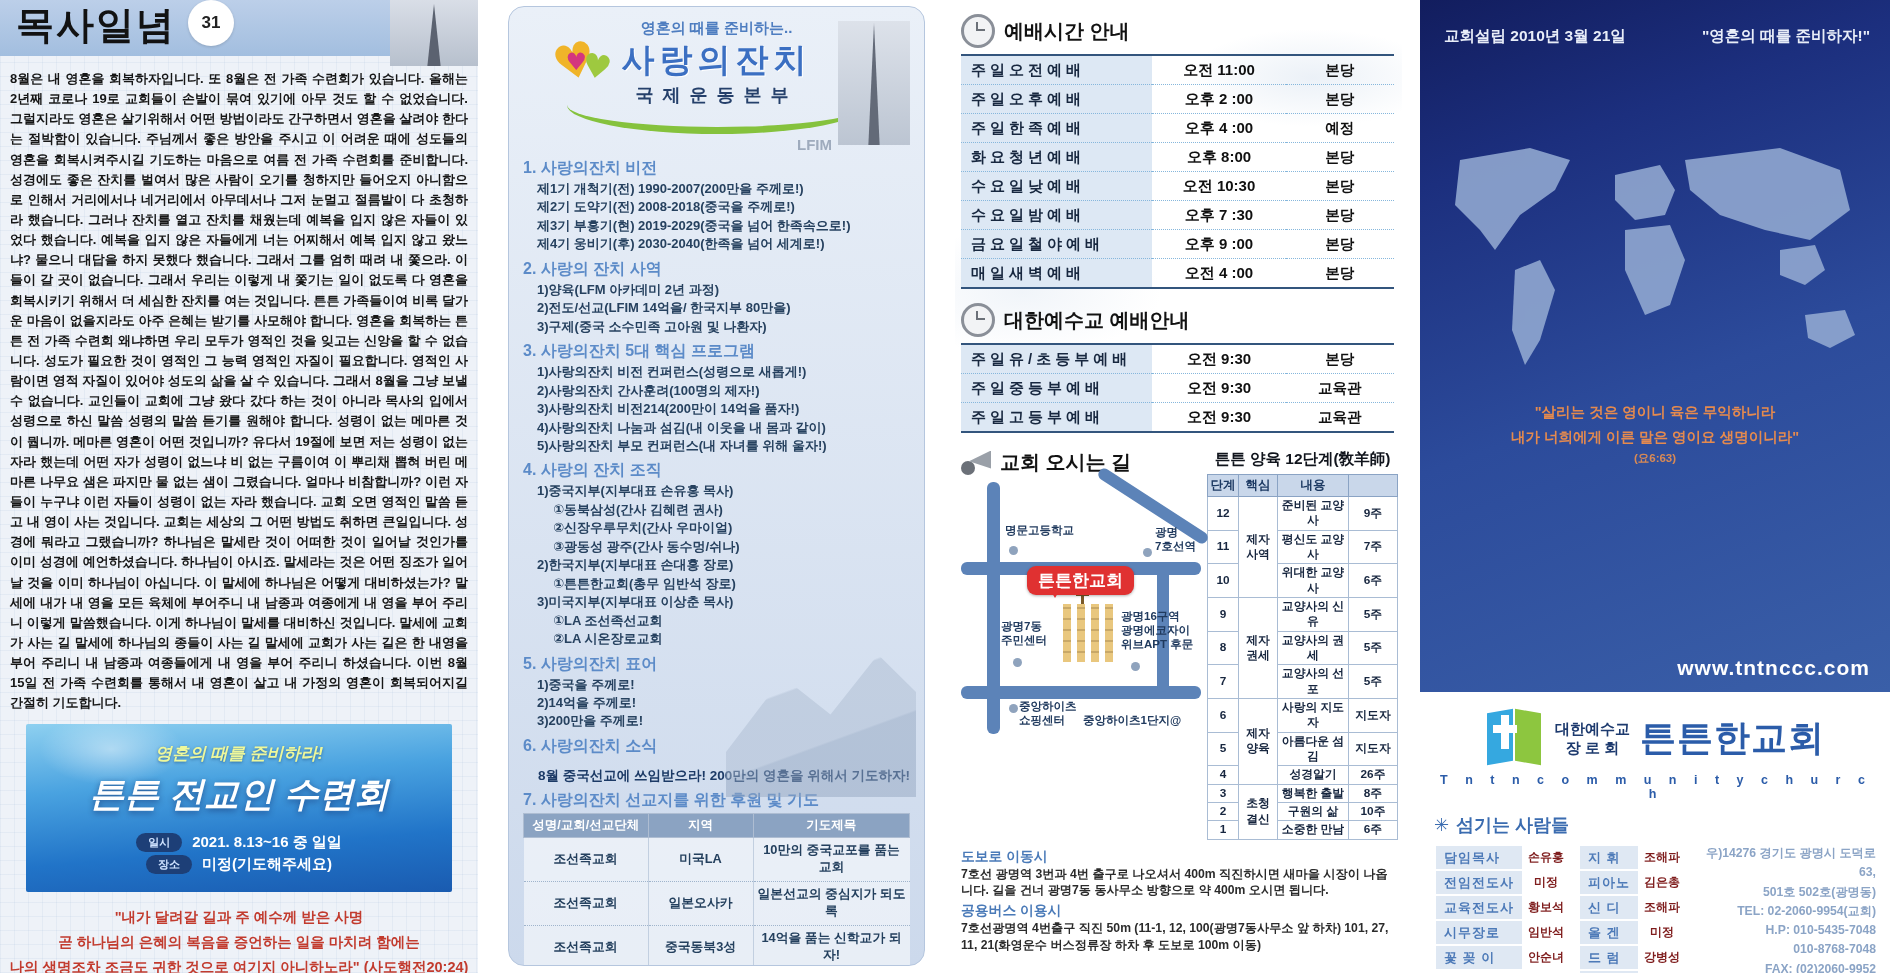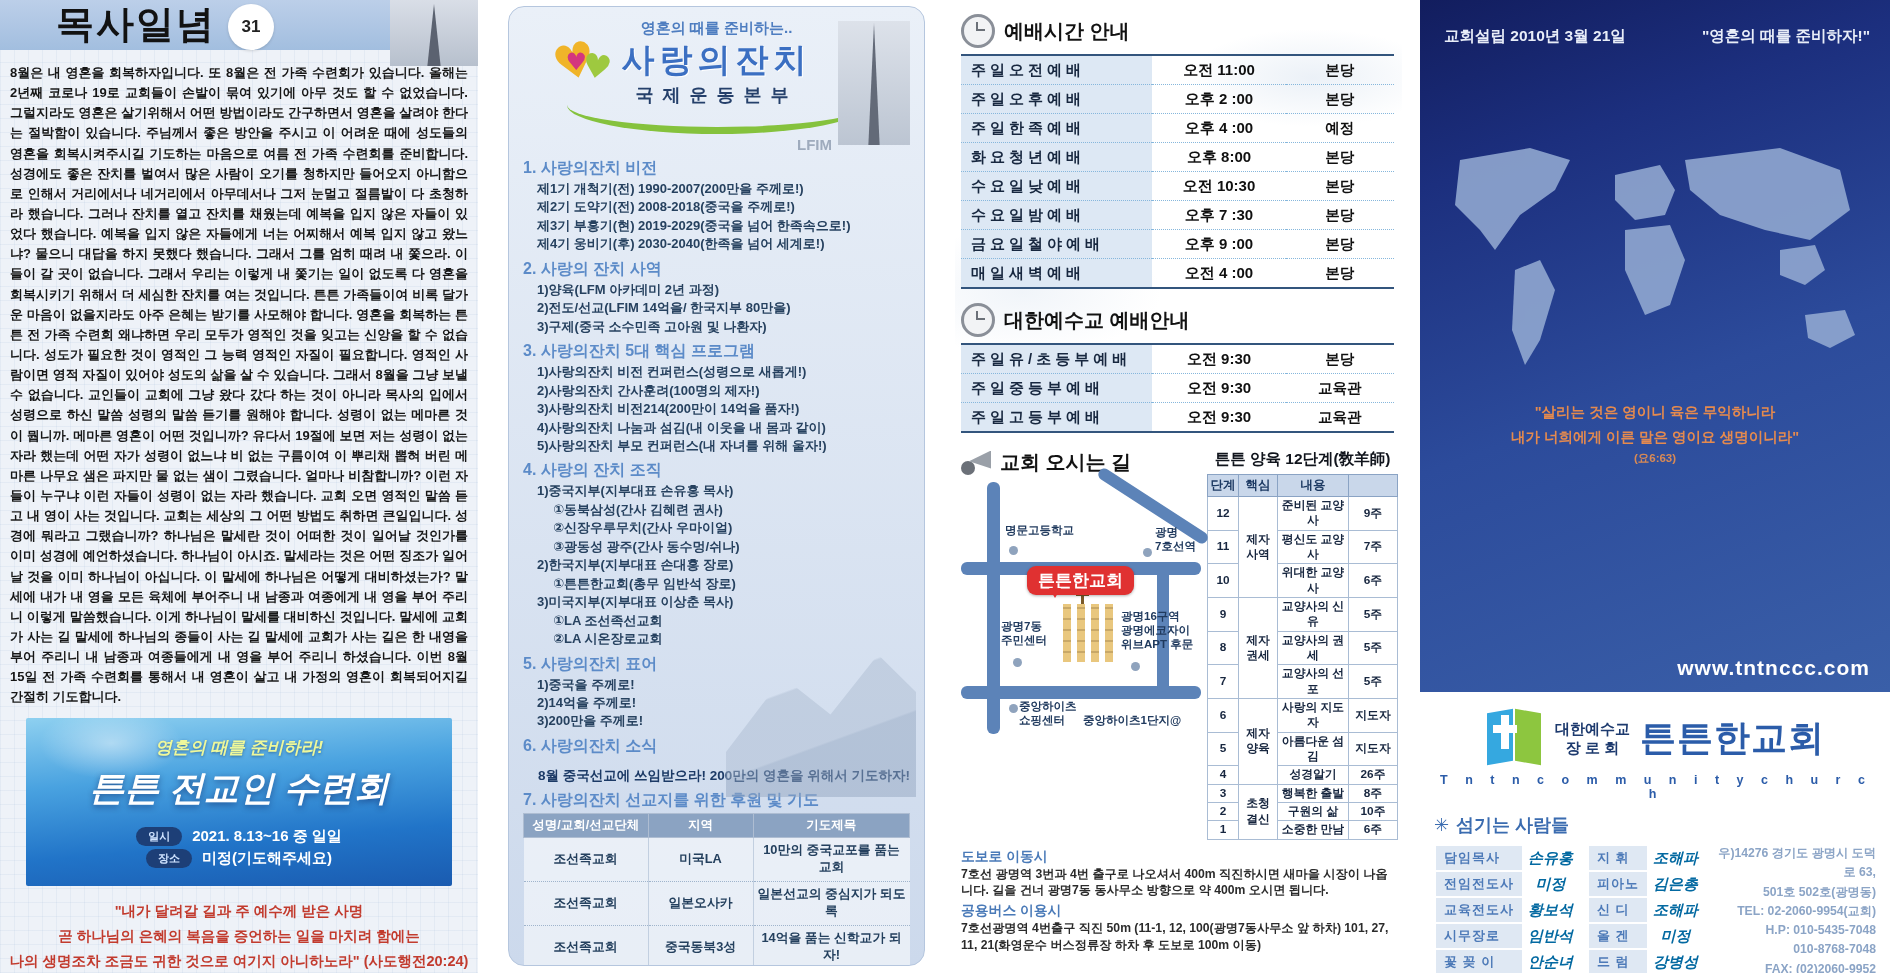--- a/index.html
+++ b/index.html
@@ -2,21 +2,21 @@
 <html><head>
 <meta charset="utf-8">
 <style>
   html,body{margin:0;padding:0;}
   body{width:1890px;height:973px;position:relative;background:#ffffff;overflow:hidden;
        font-family:"Liberation Sans","DejaVu Sans",sans-serif;}
   
   .panel1{position:absolute;left:0;top:0;width:478px;height:973px;background:#eef2f8;
     background-image:repeating-linear-gradient(0deg,rgba(160,185,215,.14) 0 1px,transparent 1px 14px),
                      repeating-linear-gradient(90deg,rgba(160,185,215,.14) 0 1px,transparent 1px 14px);}
-  .p1-header{height:50px;background:linear-gradient(#bccfe9,#a2bedf);display:flex;align-items:flex-end;position:relative;padding-left:40px;}
+  .p1-header{height:56px;background:linear-gradient(#bccfe9,#a2bedf);display:flex;align-items:flex-start;position:relative;}
   .p1-title{font-size:38px;font-weight:800;color:#121212;margin-left:16px;letter-spacing:2px;}
   .p1-issue{width:46px;height:46px;border-radius:50%;background:#fff;display:flex;align-items:center;justify-content:center;
     font-weight:800;font-size:17px;color:#222;margin-left:12px;box-shadow:0 1px 3px rgba(0,0,0,.15);}
   .tower{position:absolute;right:0;top:0;width:88px;height:66px;background:linear-gradient(#d9dee7,#b7c0cd);overflow:hidden;}
   .tower::before{content:"";position:absolute;left:50%;top:4px;transform:translateX(-50%);width:34px;height:70px;
     background:#5b6270;clip-path:polygon(50% 0,72% 100%,28% 100%);}
   .p1-body{padding:13px 10px 0 10px;font-size:13px;line-height:1.55;text-align:justify;color:#161616;font-weight:600;}
   .p1-banner{margin:10px 26px 0;height:168px;position:relative;border-radius:2px;overflow:hidden;
     background:radial-gradient(120px 60px at 20% 15%,rgba(255,255,255,.45),transparent 60%),
                linear-gradient(175deg,#8ed0f0 0%,#49a2e0 35%,#2174c8 70%,#1a5bb0 100%);
@@ -123,21 +123,21 @@
   .cross-v{position:absolute;left:14px;top:9px;width:8px;height:34px;background:#fff;}
   .cross-h{position:absolute;left:6px;top:19px;width:24px;height:8px;background:#fff;}
   .denom{text-align:center;color:#1d3a6e;font-weight:800;font-size:15px;line-height:1.3;}
   .church-name{color:#2b5ca9;font-weight:800;font-size:36px;letter-spacing:1px;}
   .eng{text-align:center;color:#2b5ca9;font-weight:700;font-size:12.5px;letter-spacing:7px;margin-top:3px;}
   .staff-title{color:#3b6cb0;font-weight:800;font-size:18px;margin:12px 0 7px;display:flex;gap:7px;align-items:center;}
   .star{color:#3b6cb0;font-size:18px;}
   .staff-row{display:flex;gap:8px;align-items:flex-start;}
   table.rt{border-collapse:separate;border-spacing:2px;}
   table.rt td:first-child{background:#dfe8f3;color:#4d7ab8;font-weight:800;font-size:13px;padding:2.5px 8px;white-space:nowrap;letter-spacing:1px;}
-  table.rt td:last-child{color:#0369a1;font-weight:800;font-size:15px;padding:2.5px 4px;text-align:center;white-space:nowrap;font-style:italic;}
+  table.rt td:last-child{color:#7f1d1d;font-weight:800;font-size:12px;padding:2.5px 4px;text-align:center;white-space:nowrap;}
   .contact{flex:1;text-align:right;color:#8ba4c6;font-weight:700;font-size:12.2px;line-height:1.58;padding-right:2px;}
   .contact .li{margin:0;color:#8ba4c6;font-size:12.2px;font-weight:700;}
 </style>
 </head>
 <body>
 
 <div class="panel1">
   <div class="p1-header">
     <span class="p1-title">목사일념</span>
     <span class="p1-issue">31</span>

